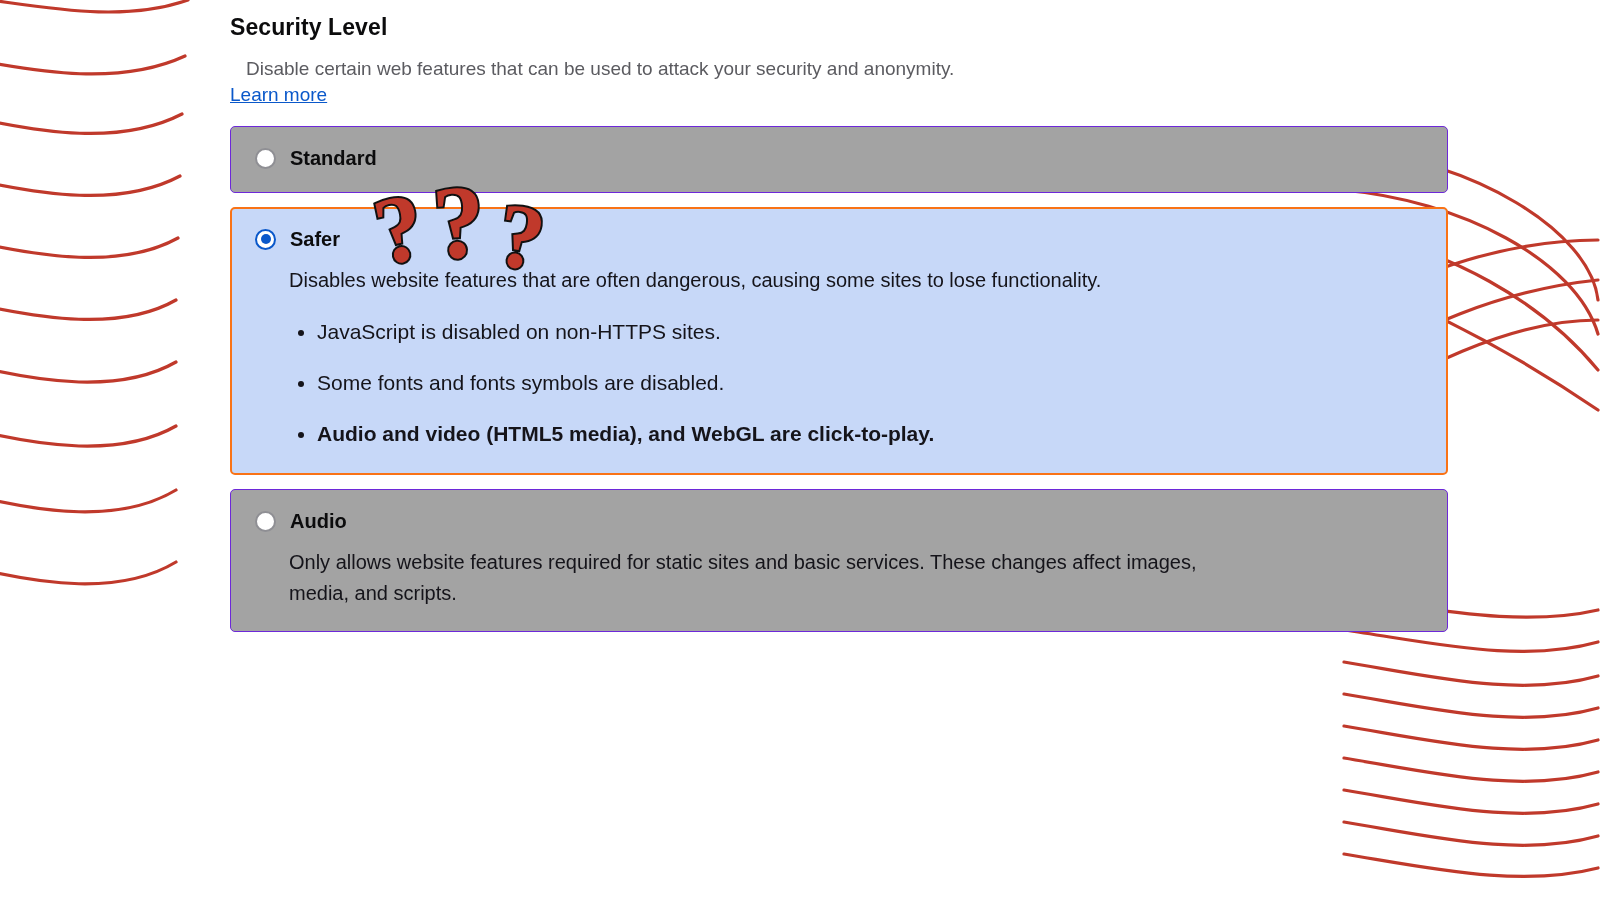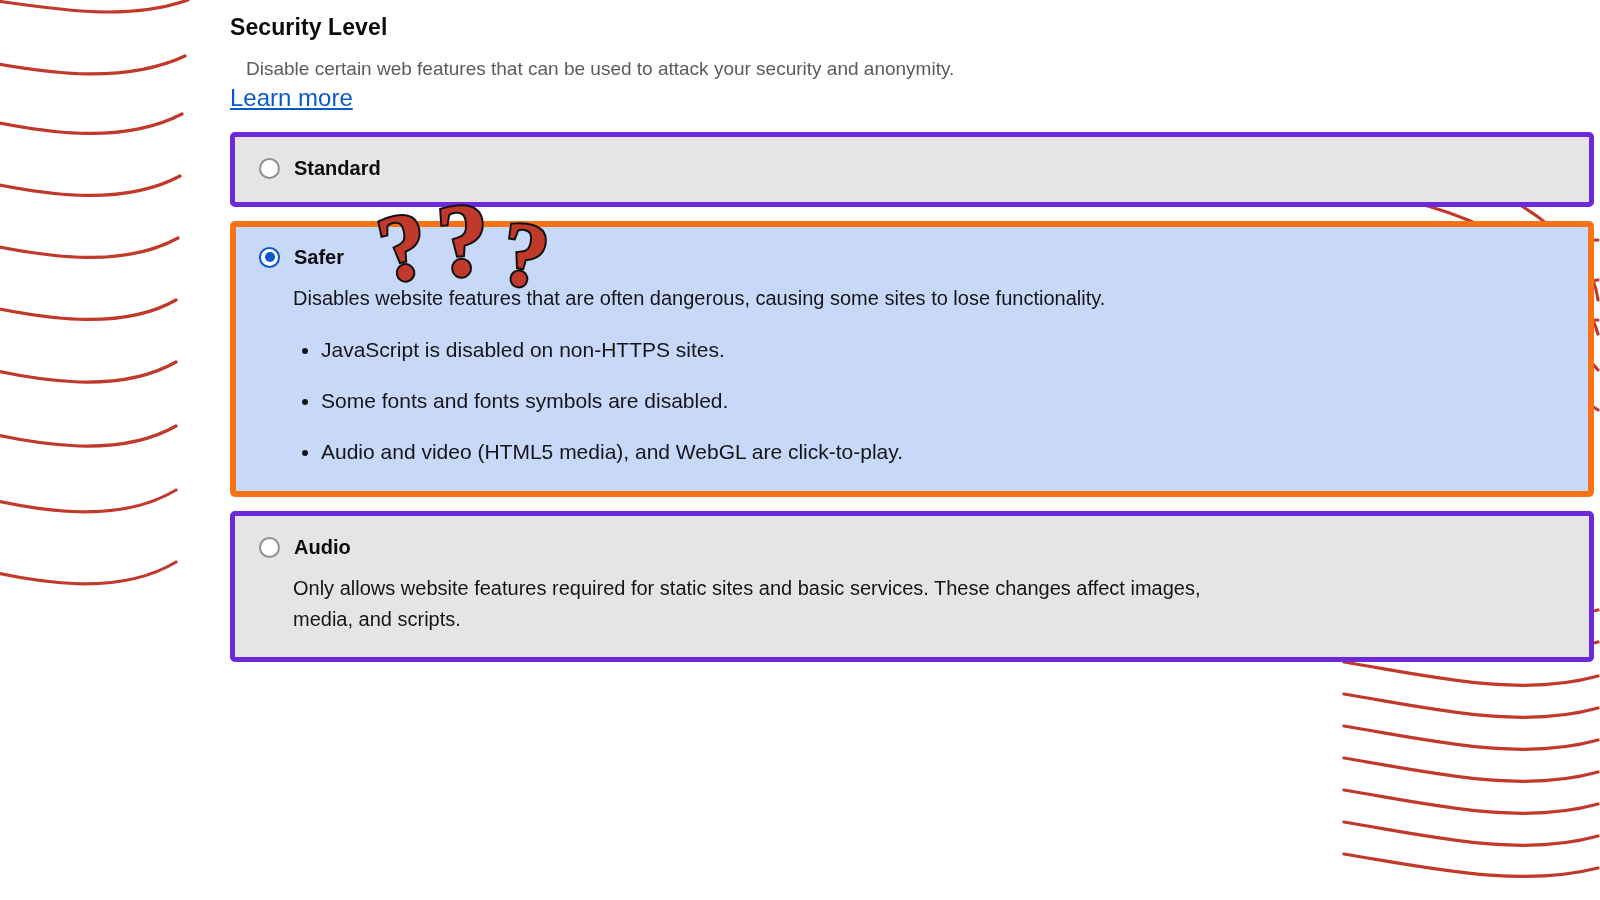--- a/index.html
+++ b/index.html
@@ -26,63 +26,63 @@
   }
   .deco-left  { left: -20px;  top: -10px;  width: 240px; height: 640px; }
   .deco-right-top { right: 0px; top: 120px; width: 260px; height: 340px; }
   .deco-right-bottom { right: 0px; top: 580px; width: 260px; height: 320px; }
 
   
   .panel {
     position: absolute;
     left: 230px;
     top: 0px;
-    width: 1364px;
+    width: 1218px;
   }
 
   .section-title {
     font-size: 23px;
     font-weight: bold;
     color: #0c0c0d;
     margin: 14px 0 0 0;
     letter-spacing: 0.1px;
   }
 
   .section-desc {
     font-size: 19px;
     color: #5b5b60;
     margin: 16px 0 0 16px;
     line-height: 1.25;
   }
 
   .learn-more {
     display: inline-block;
-    font-size: 24px;
+    font-size: 19px;
     color: #0a58ca;
     text-decoration: underline;
     margin-top: 3px;
     cursor: pointer;
   }
 
   .options {
     margin-top: 20px;
   }
 
   .option {
-    border: 5px solid #6d28d9;
+    border: 1px solid #6d28d9;
     border-radius: 5px;
-    background: #e5e5e5;
+    background: #a3a3a3;
     padding: 20px 41px 22px 24px;
     margin-bottom: 14px;
     position: relative;
   }
 
   .option.selected {
     background: #c7d8f8;
-    border: 6px solid #f97316;
+    border: 2px solid #f97316;
     padding: 19px 36px 21px 23px;
   }
 
   .opt-head {
     display: flex;
     align-items: center;
     gap: 14px;
   }
 
   .radio {
@@ -131,21 +131,21 @@
     margin: 22px 0 2px 62px;
     padding: 0;
     list-style: disc;
     color: #15141a;
   }
   .opt-bullets li {
     font-size: 21px;
     line-height: 1.3;
     margin-bottom: 24px;
   }
-  .opt-bullets li:last-child { margin-bottom: 4px; }
+  .opt-bullets li:last-child { margin-bottom: 4px; font-weight: bold; }
 
   
   .qmarks {
     position: absolute;
     left: 130px;
     top: -40px;
     font-size: 0;
     pointer-events: none;
   }
 </style>

